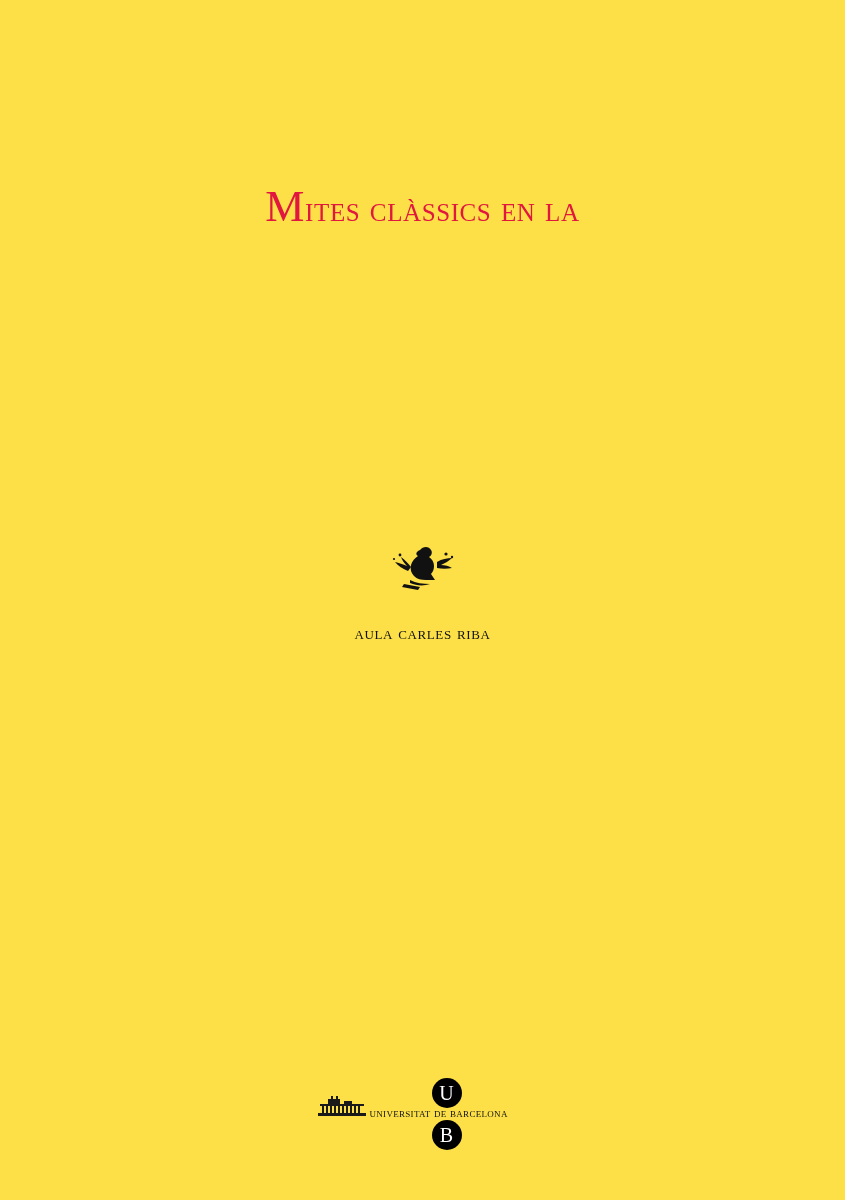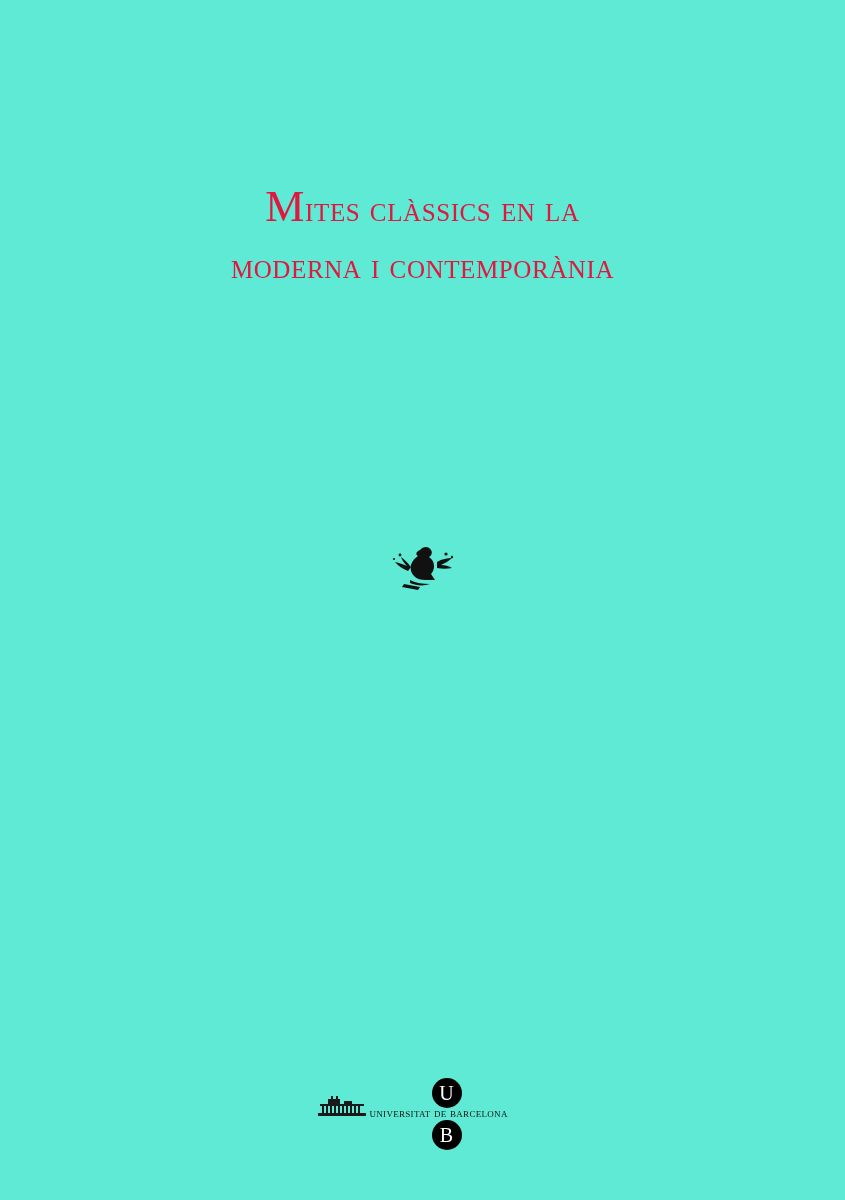--- a/index.html
+++ b/index.html
@@ -4,21 +4,21 @@
 <style>
   html, body {
     margin: 0;
     padding: 0;
     background: #ffffff;
   }
   .page {
     position: relative;
     width: 845px;
     height: 1200px;
-    background: #5eead4;
+    background: #fde047;
     overflow: hidden;
     font-family: "Liberation Serif", serif;
   }
 
   
   .title-block {
     position: absolute;
     left: 0;
     top: 178px;
     width: 845px;
@@ -117,23 +117,20 @@
 </style>
 </head>
 <body>
 
 <div class="page">
 
   <div class="title-block">
     <div class="title-line">
       <span class="cap">M</span><span>ites clàssics en la</span>
     </div>
-    <div class="title-line">
-      <span>moderna i contemporània</span>
-    </div>
   </div>
 
   <div class="emblem-wrap">
     <span class="emblem">
       <svg viewBox="0 0 86 54" width="86" height="54" xmlns="http://www.w3.org/2000/svg">
         <g fill="#111111">
 
           <path d="M40 10 c3 -4 9 -4 11 0 c2 3 0 6 -2 7 c3 2 5 5 5 9 c0 3 -1 6 -3 8 l4 6 l-9 0 c-5 0 -9 -1 -12 -4 c-3 -3 -4 -7 -3 -11 c1 -4 4 -7 7 -9 c-2 -1 -3 -4 2 -6 z"></path>
           <path d="M28 31 c-5 -2 -10 -5 -13 -9 c4 1 8 2 12 4 c-3 -3 -5 -6 -6 -9 c4 3 7 6 10 10 z"></path>
           <path d="M57 22 c5 -3 10 -4 15 -4 c-3 3 -7 5 -11 7 c4 0 8 1 11 3 c-5 1 -10 1 -15 0 z"></path>
@@ -141,20 +138,23 @@
           <circle cx="66" cy="14" r="1.6"></circle>
           <circle cx="72" cy="17" r="1.2"></circle>
           <circle cx="20" cy="15" r="1.4"></circle>
           <circle cx="14" cy="19" r="1.1"></circle>
           <path d="M24 44 l16 3 l-2 3 l-16 -3 z"></path>
         </g>
       </svg>
     </span>
   </div>
 
+  <div class="aula-label">
+    <span>Aula Carles Riba</span>
+  </div>
 
   <div class="publisher">
     <div class="pub-inner">
       <span class="ub-building">
         <svg viewBox="0 0 48 22" width="48" height="22" xmlns="http://www.w3.org/2000/svg">
           <g fill="#1a1a1a">
             <rect x="0" y="17" width="48" height="3"></rect>
             <rect x="2" y="8" width="44" height="2"></rect>
             <rect x="4" y="10" width="2" height="7"></rect>
             <rect x="8" y="10" width="2" height="7"></rect>

